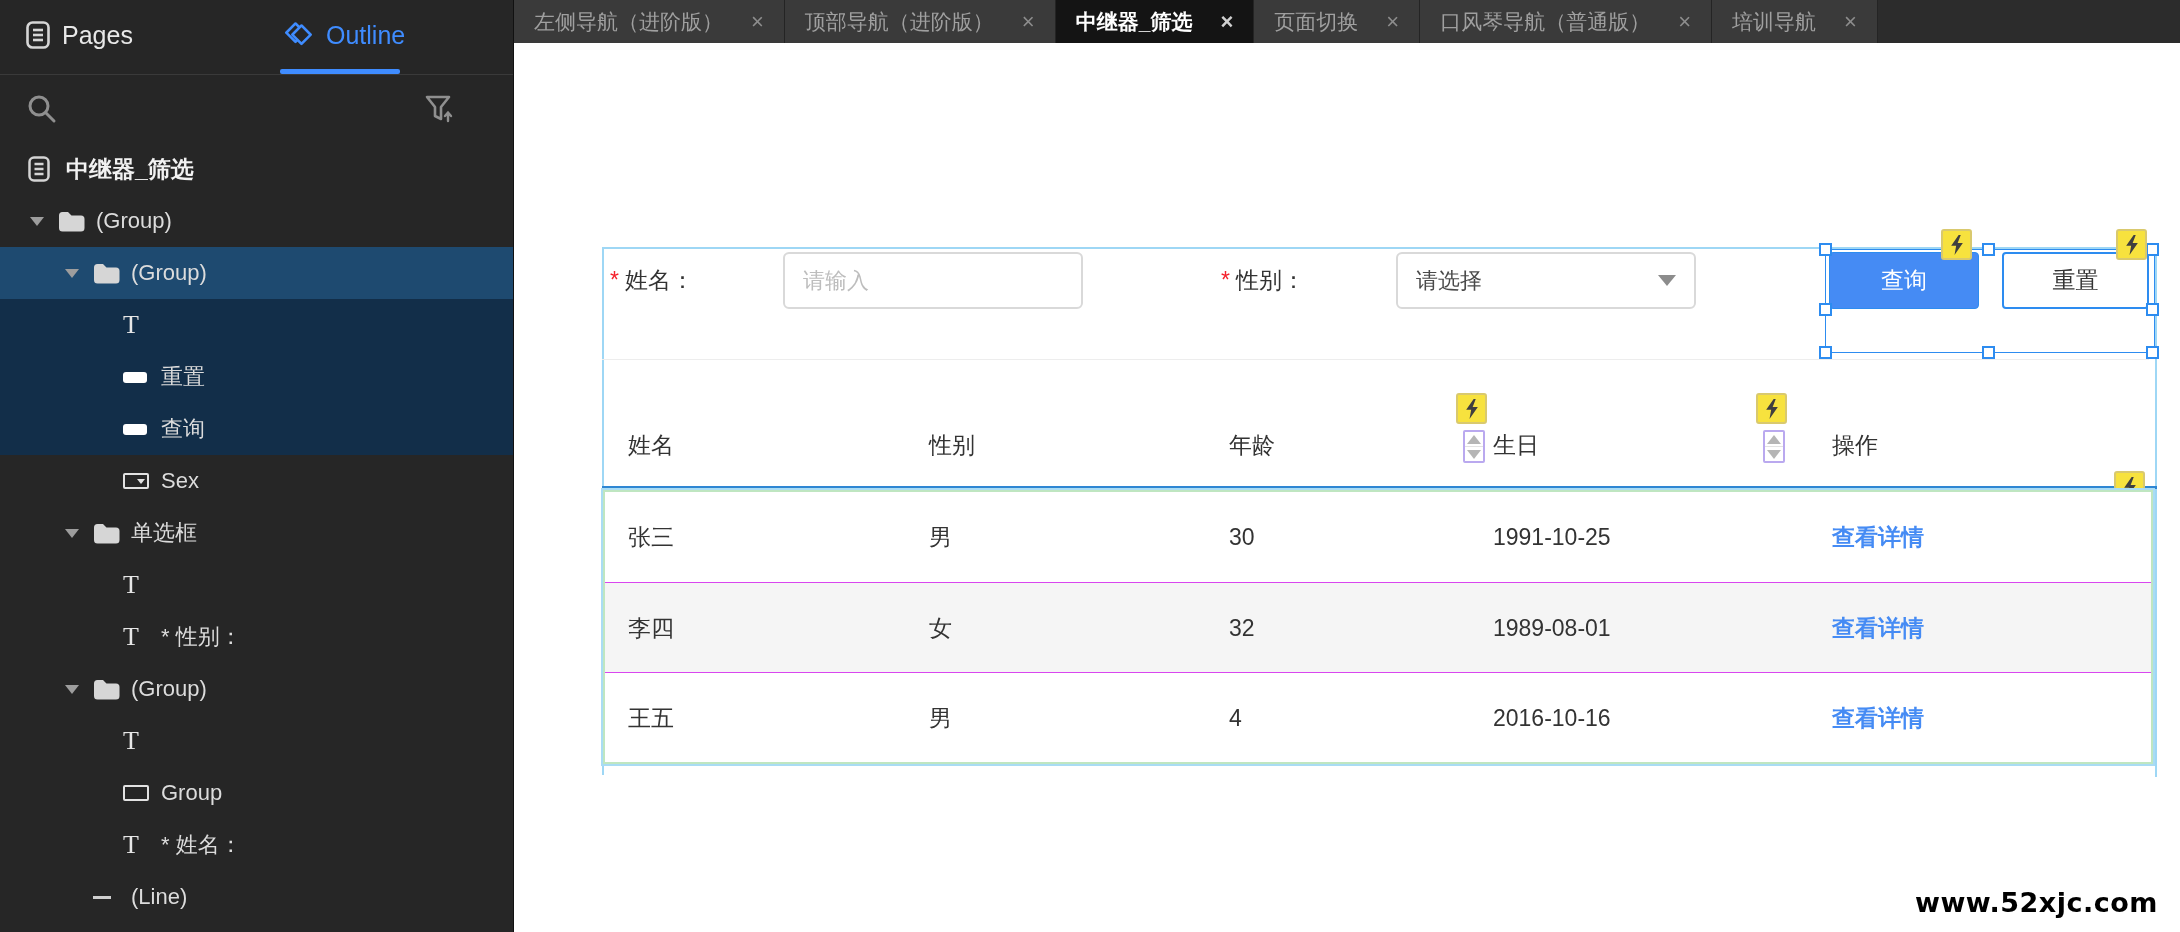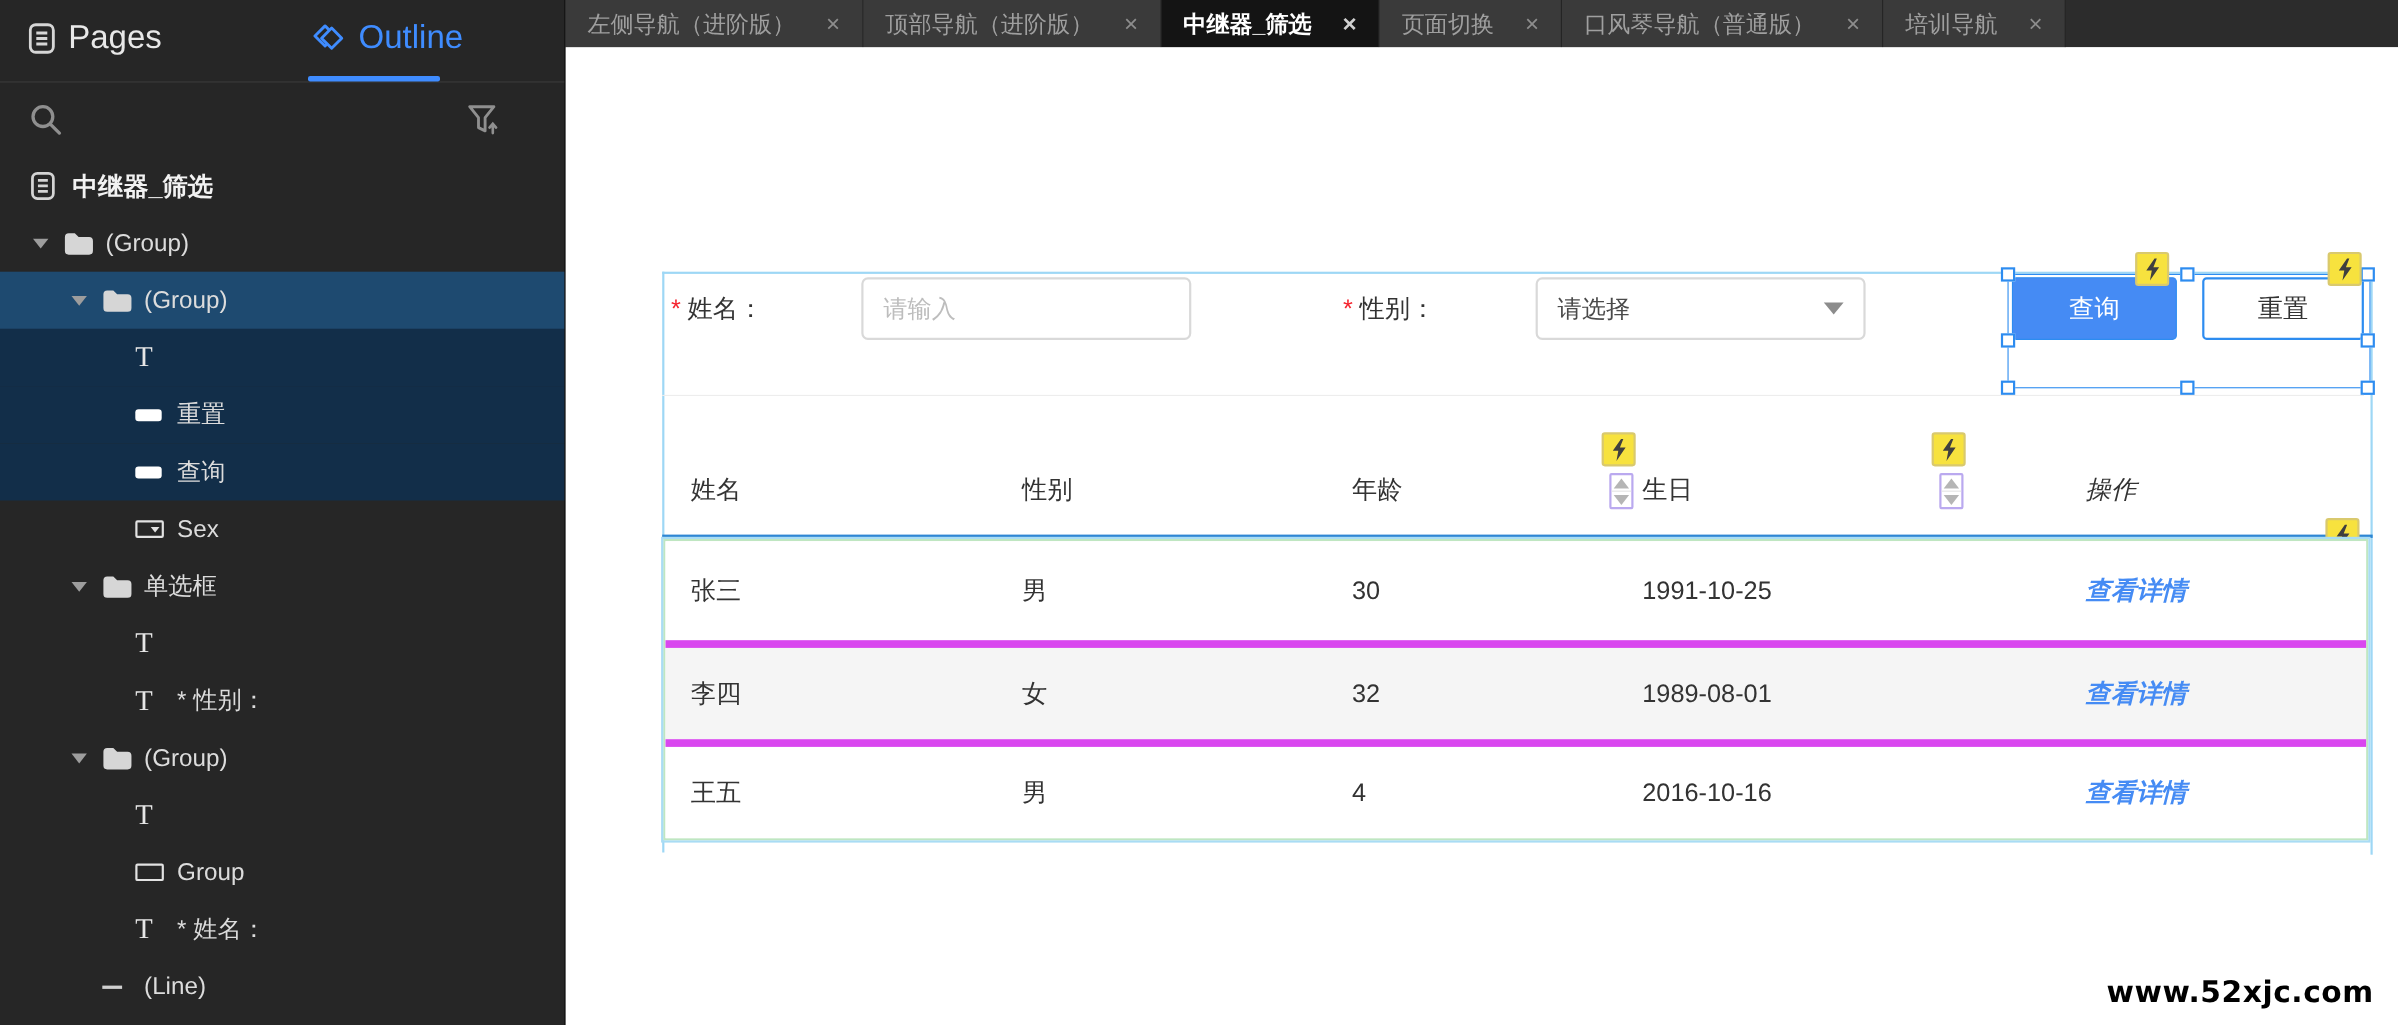--- a/index.html
+++ b/index.html
@@ -4,21 +4,21 @@
 <style>
   * { margin:0; padding:0; box-sizing:border-box; }
   html,body { width:2180px; height:932px; overflow:hidden; background:#fff;
     font-family:"Liberation Sans", sans-serif; }
 
   
   .sidebar { position:absolute; left:0; top:0; width:514px; height:932px;
     background:#262626; border-right:1px solid #111; z-index:5; }
   .sb-header { position:relative; height:75px; border-bottom:1px solid #3a3a3a; }
   .sb-tab { position:absolute; top:0; height:70px; display:flex; align-items:center; gap:12px;
-    font-size:30px; color:#e8e8e8; cursor:default; }
+    font-size:25px; color:#e8e8e8; cursor:default; }
   .sb-tab.pages { left:26px; }
   .sb-tab.outline { left:280px; color:#3f8cff; }
   .sb-underline { position:absolute; left:280px; bottom:0; width:120px; height:5px;
     background:#3f8cff; border-radius:2px; }
   .sb-search { position:relative; height:68px; }
 
   
   .tree { position:relative; font-size:22px; color:#dcdcdc; }
   .trow { height:52px; display:flex; align-items:center; }
   .trow.selected { background:#1e4a70; }
@@ -81,23 +81,23 @@
     border-bottom:9px solid #b5b5b5; }
   .tri-dn { width:0; height:0; border-left:7px solid transparent; border-right:7px solid transparent;
     border-top:9px solid #b5b5b5; }
 
   .thead { position:absolute; left:91px; top:360px; width:1546px; height:83px; }
   .thead .cell { position:absolute; top:50%; transform:translateY(-50%); font-size:23px; color:#333; }
   .tbody { position:absolute; left:89px; top:447px; width:1550px;
     border:2px solid #bfe6c1; outline:2px solid #a9dcf4; background:#fff; }
   .trowd { position:relative; height:90px; background:#fff; }
   .trowd.alt { background:#f5f5f5; }
-  .trowd + .trowd { border-top:7px solid #d946ef; }
+  .trowd + .trowd { border-top:1px solid #d946ef; }
   .trowd .cell { position:absolute; top:50%; transform:translateY(-50%); font-size:23px; color:#333; }
-  .c0{left:23px;} .c1{left:324px;} .c2{left:624px;} .c3{left:888px;} .c4{left:1291px;font-style:italic;}
+  .c0{left:23px;} .c1{left:324px;} .c2{left:624px;} .c3{left:888px;} .c4{left:1227px;}
   .linkcell { color:#458bf4 !important; font-weight:600; cursor:pointer; }
 
   .watermark { position:absolute; right:22px; bottom:14px; font-size:27px; font-weight:800;
     color:#000; letter-spacing:0.5px; font-family:"DejaVu Sans", sans-serif; }
 </style>
 </head>
 <body>
 
 <div class="sidebar">
   <div class="sb-header">

